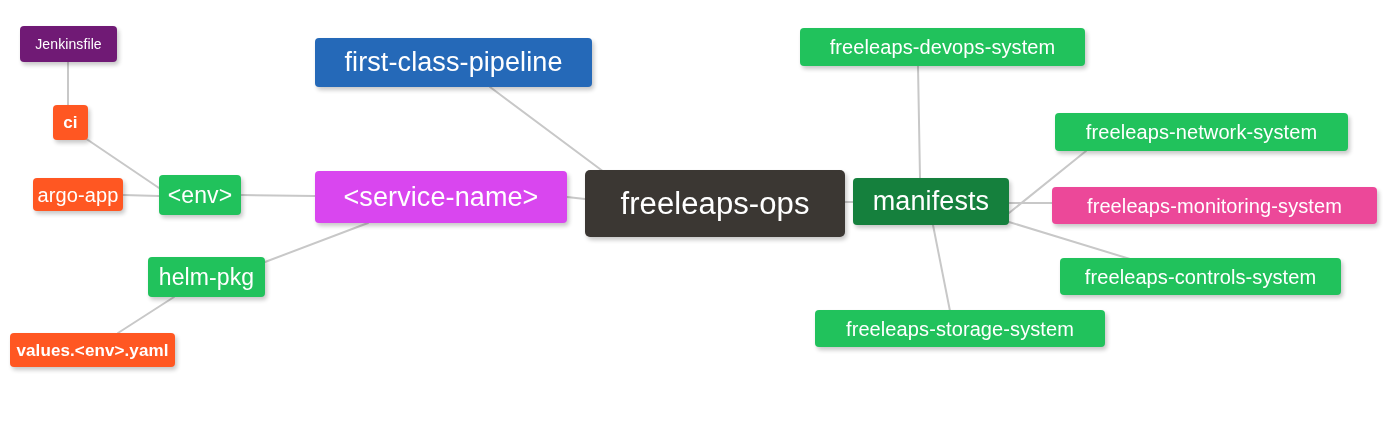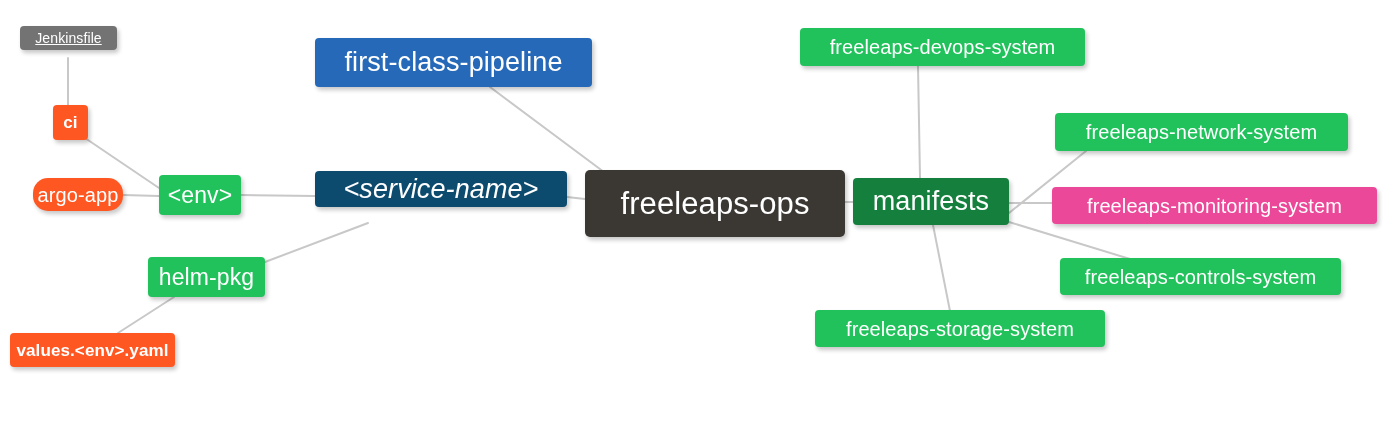--- a/index.html
+++ b/index.html
@@ -73,39 +73,39 @@
       <line x1="1009" y1="222" x2="1130" y2="259" stroke="#c8c8c8" stroke-width="2" stroke-linecap="round"></line>
       <line x1="933" y1="225" x2="950" y2="311" stroke="#c8c8c8" stroke-width="2" stroke-linecap="round"></line>
     </svg>
   <div id="node-layer">
       <div class="node sz-xl node-root" style="left: 585px; top: 170px; width: 260px; height: 67px; background: rgb(59, 55, 51);">
         <span>freeleaps-ops</span>
       </div>
       <div class="node sz-lg" style="left: 315px; top: 38px; width: 277px; height: 49px; background: rgb(37, 105, 184);">
         <span>first-class-pipeline</span>
       </div>
-      <div class="node sz-lg" style="left: 315px; top: 171px; width: 252px; height: 36px; background: #0c4a6e; font-style: italic;">
+      <div class="node sz-lg" style="left: 315px; top: 171px; width: 252px; height: 52px; background: #d946ef;">
         <span>&lt;service-name&gt;</span>
       </div>
       <div class="node sz-lg" style="left: 853px; top: 178px; width: 156px; height: 47px; background: #15803d;">
         <span>manifests</span>
       </div>
       <div class="node sz-md" style="left: 159px; top: 175px; width: 82px; height: 40px; background: rgb(33, 194, 92);">
         <span>&lt;env&gt;</span>
       </div>
       <div class="node sz-md" style="left: 148px; top: 257px; width: 117px; height: 40px; background: rgb(33, 194, 92);">
         <span>helm-pkg</span>
       </div>
-      <div class="node sz-xxs" style="left: 20px; top: 26px; width: 97px; height: 24px; background: #737373; text-decoration: underline;">
+      <div class="node sz-xxs" style="left: 20px; top: 26px; width: 97px; height: 36px; background: #701a75;">
         <span>Jenkinsfile</span>
       </div>
       <div class="node sz-xs" style="left: 53px; top: 105px; width: 35px; height: 35px; background: rgb(255, 87, 34);">
         <span>ci</span>
       </div>
-      <div class="node sz-sm" style="left: 33px; top: 178px; width: 90px; height: 33px; background: rgb(255, 87, 34); border-radius: 15px;">
+      <div class="node sz-sm" style="left: 33px; top: 178px; width: 90px; height: 33px; background: rgb(255, 87, 34);">
         <span>argo-app</span>
       </div>
       <div class="node sz-xs" style="left: 10px; top: 333px; width: 165px; height: 34px; background: rgb(255, 87, 34);">
         <span>values.&lt;env&gt;.yaml</span>
       </div>
       <div class="node sz-sm" style="left: 800px; top: 28px; width: 285px; height: 38px; background: rgb(33, 194, 92);">
         <span>freeleaps-devops-system</span>
       </div>
       <div class="node sz-sm" style="left: 1055px; top: 113px; width: 293px; height: 38px; background: rgb(33, 194, 92);">
         <span>freeleaps-network-system</span>

